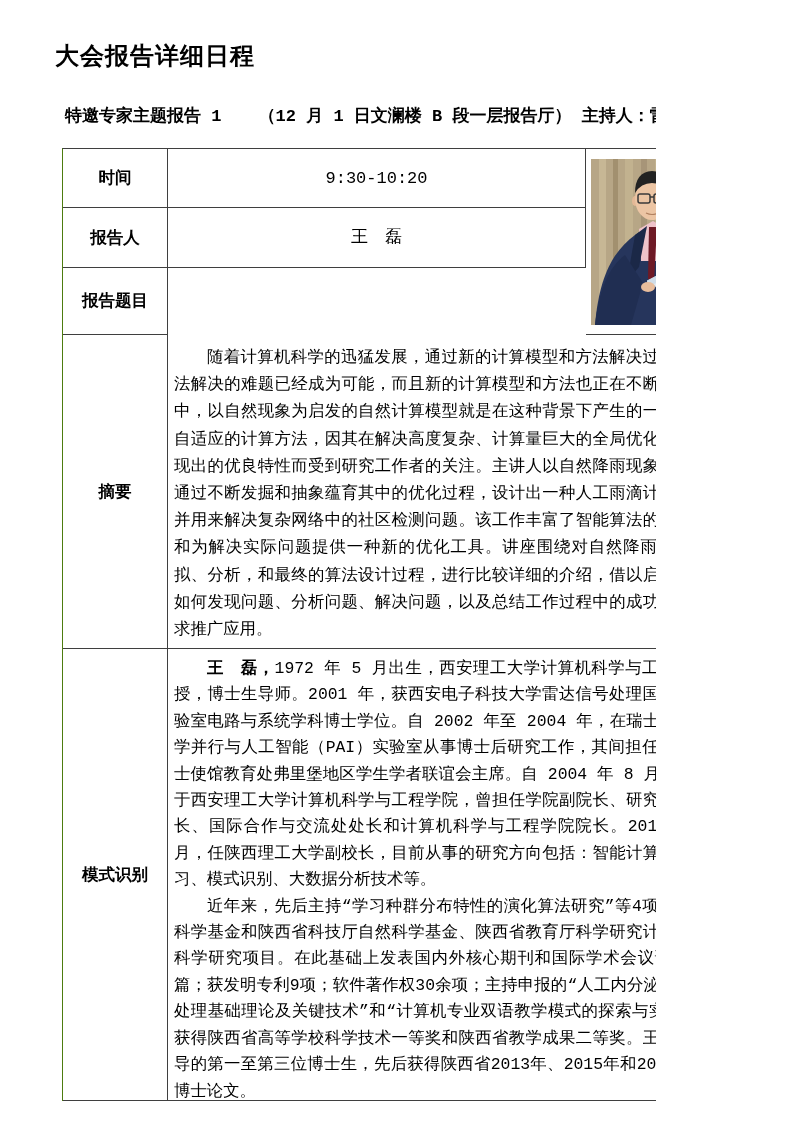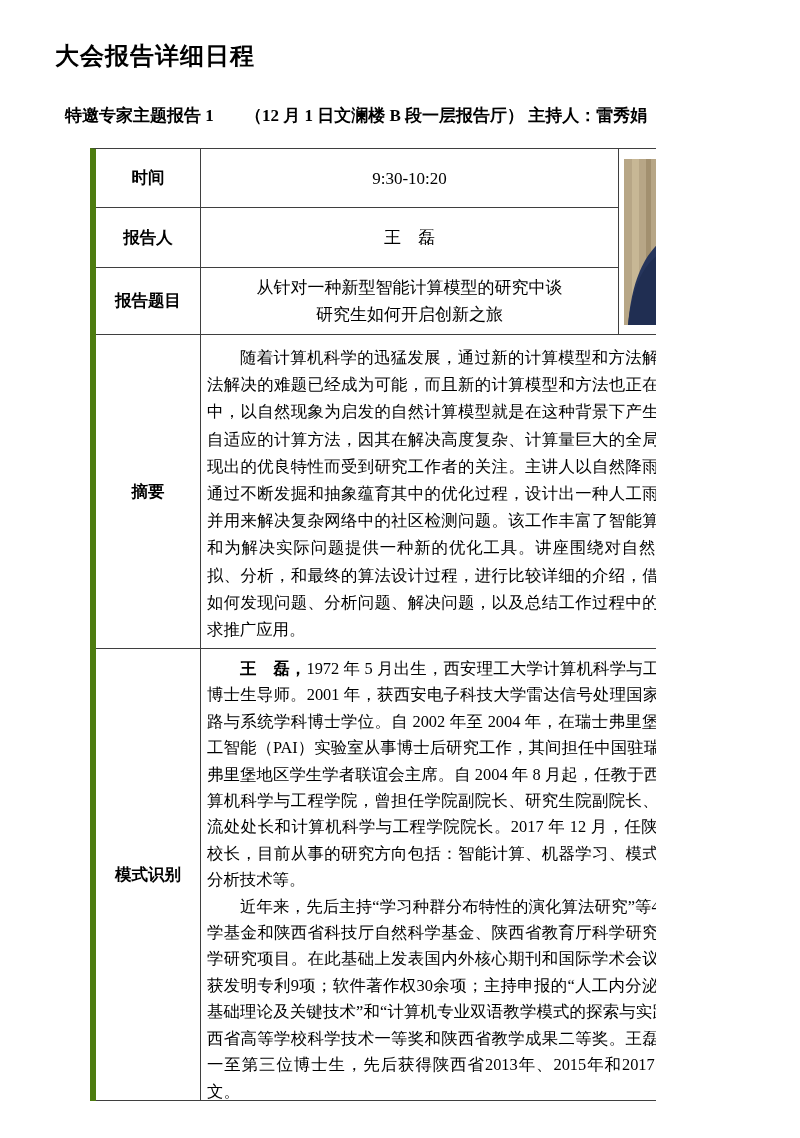--- a/index.html
+++ b/index.html
@@ -3,41 +3,41 @@
 <meta charset="utf-8">
 <style>
   * { margin: 0; padding: 0; box-sizing: border-box; }
   html, body { background: #ffffff; }
   body { font-family: "Liberation Serif", "DejaVu Serif", serif; color: #000; }
   .page {
     position: relative;
     width: 656px; height: 1138px;
     background: #fff;
     overflow: hidden;
+    font-family: Liberation Mono, monospace;
   }
   .doc-title {
     position: absolute; left: 55px; top: 40px;
     font-size: 24px; font-weight: bold; letter-spacing: 1px;
   }
   .session-line {
     position: absolute; left: 65px; top: 104px;
     font-size: 17px; font-weight: bold; white-space: nowrap;
   }
   .session-line .venue { margin-left: 27px; }
   .session-line .host  { }
 
   .schedule-table {
     position: absolute; left: 62px; top: 148px;
     width: 678px;
     display: grid;
     grid-template-columns: 105px 418px 153px;
     grid-template-rows: 59px 60px 67px 314px 452px;
     border-top: 1px solid #3f3f3f;
-    border-left: 6px solid #4d7c0f;
-    margin-left: 28px;
+    border-left: 1px solid #4d7c0f;
   }
   .cell {
     border-right: 1px solid #3f3f3f;
     border-bottom: 1px solid #3f3f3f;
     overflow: hidden;
   }
   .label-cell {
     display: flex; align-items: center; justify-content: center;
     font-weight: bold; font-size: 16.5px; text-align: center;
   }
@@ -142,24 +142,20 @@
 
         <ellipse cx="57" cy="128" rx="7" ry="5" fill="#e8bd9c"></ellipse>
         <ellipse cx="103" cy="120" rx="6" ry="5" fill="#e8bd9c"></ellipse>
       </svg>
     </div>
 
     <div class="cell label-cell col1">报告人</div>
     <div class="cell value-cell col2">王　磊</div>
 
     <div class="cell label-cell col1">报告题目</div>
-    <div class="cell value-cell col2">
-      <span>从针对一种新型智能计算模型的研究中谈</span>
-      <span>研究生如何开启创新之旅</span>
-    </div>
 
     <div class="cell label-cell col1">摘要</div>
     <div class="cell text-cell">
       <p>随着计算机科学的迅猛发展，通过新的计算模型和方法解决过去一些无法解决的难题已经成为可能，而且新的计算模型和方法也正在不断涌现。其中，以自然现象为启发的自然计算模型就是在这种背景下产生的一类并行、自适应的计算方法，因其在解决高度复杂、计算量巨大的全局优化问题所表现出的优良特性而受到研究工作者的关注。主讲人以自然降雨现象为启发，通过不断发掘和抽象蕴育其中的优化过程，设计出一种人工雨滴计算模型，并用来解决复杂网络中的社区检测问题。该工作丰富了智能算法的研究内容和为解决实际问题提供一种新的优化工具。讲座围绕对自然降雨现象的模拟、分析，和最终的算法设计过程，进行比较详细的介绍，借以启发研究生如何发现问题、分析问题、解决问题，以及总结工作过程中的成功经验并寻求推广应用。</p>
     </div>
 
     <div class="cell label-cell col1">模式识别</div>
     <div class="cell text-cell bio">
       <p><span class="lead-name">王　磊，</span><span>1972 年 5 月出生，西安理工大学计算机科学与工程学院教授，博士生导师。2001 年，获西安电子科技大学雷达信号处理国家重点实验室电路与系统学科博士学位。自 2002 年至 2004 年，在瑞士弗里堡大学并行与人工智能（PAI）实验室从事博士后研究工作，其间担任中国驻瑞士使馆教育处弗里堡地区学生学者联谊会主席。自 2004 年 8 月起，任教于西安理工大学计算机科学与工程学院，曾担任学院副院长、研究生院副院长、国际合作与交流处处长和计算机科学与工程学院院长。2017 年 12 月，任陕西理工大学副校长，目前从事的研究方向包括：智能计算、机器学习、模式识别、大数据分析技术等。</span></p>
       <p>近年来，先后主持“学习种群分布特性的演化算法研究”等4项国家自然科学基金和陕西省科技厅自然科学基金、陕西省教育厅科学研究计划等多个科学研究项目。在此基础上发表国内外核心期刊和国际学术会议论文60余篇；获发明专利9项；软件著作权30余项；主持申报的“人工内分泌协同信息处理基础理论及关键技术”和“计算机专业双语教学模式的探索与实践”分别获得陕西省高等学校科学技术一等奖和陕西省教学成果二等奖。王磊教授指导的第一至第三位博士生，先后获得陕西省2013年、2015年和2017年优秀博士论文。</p>

